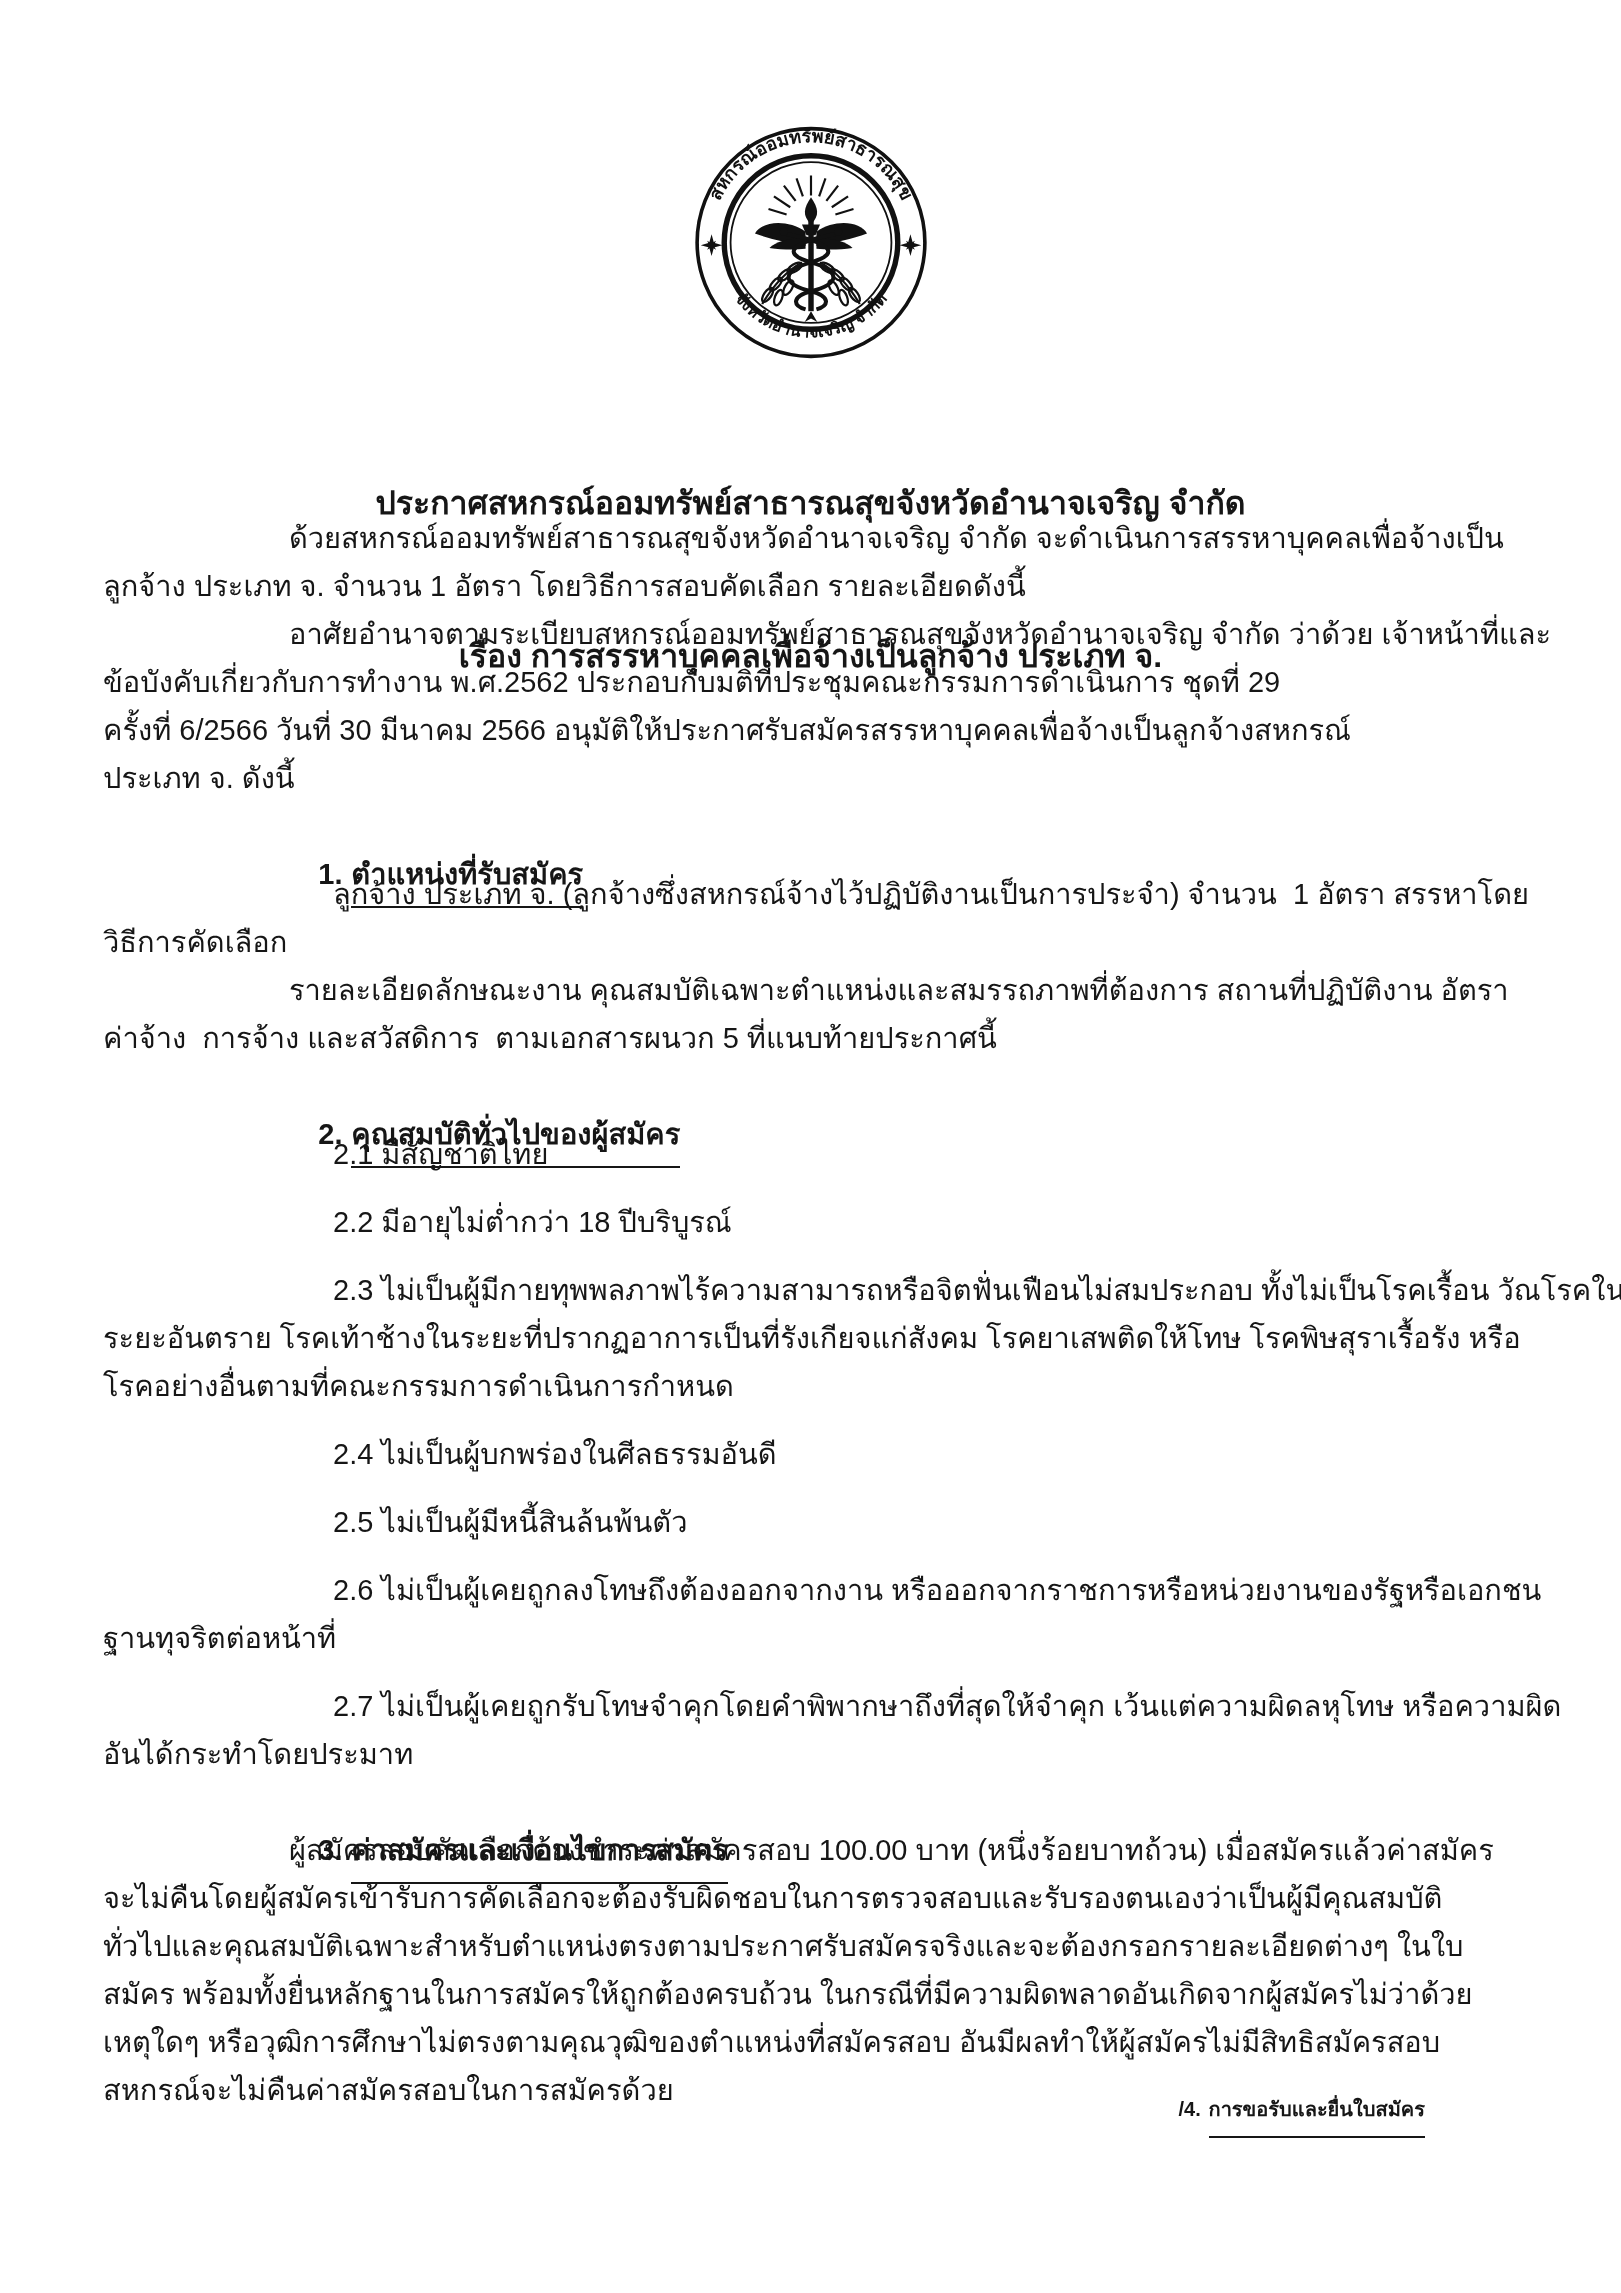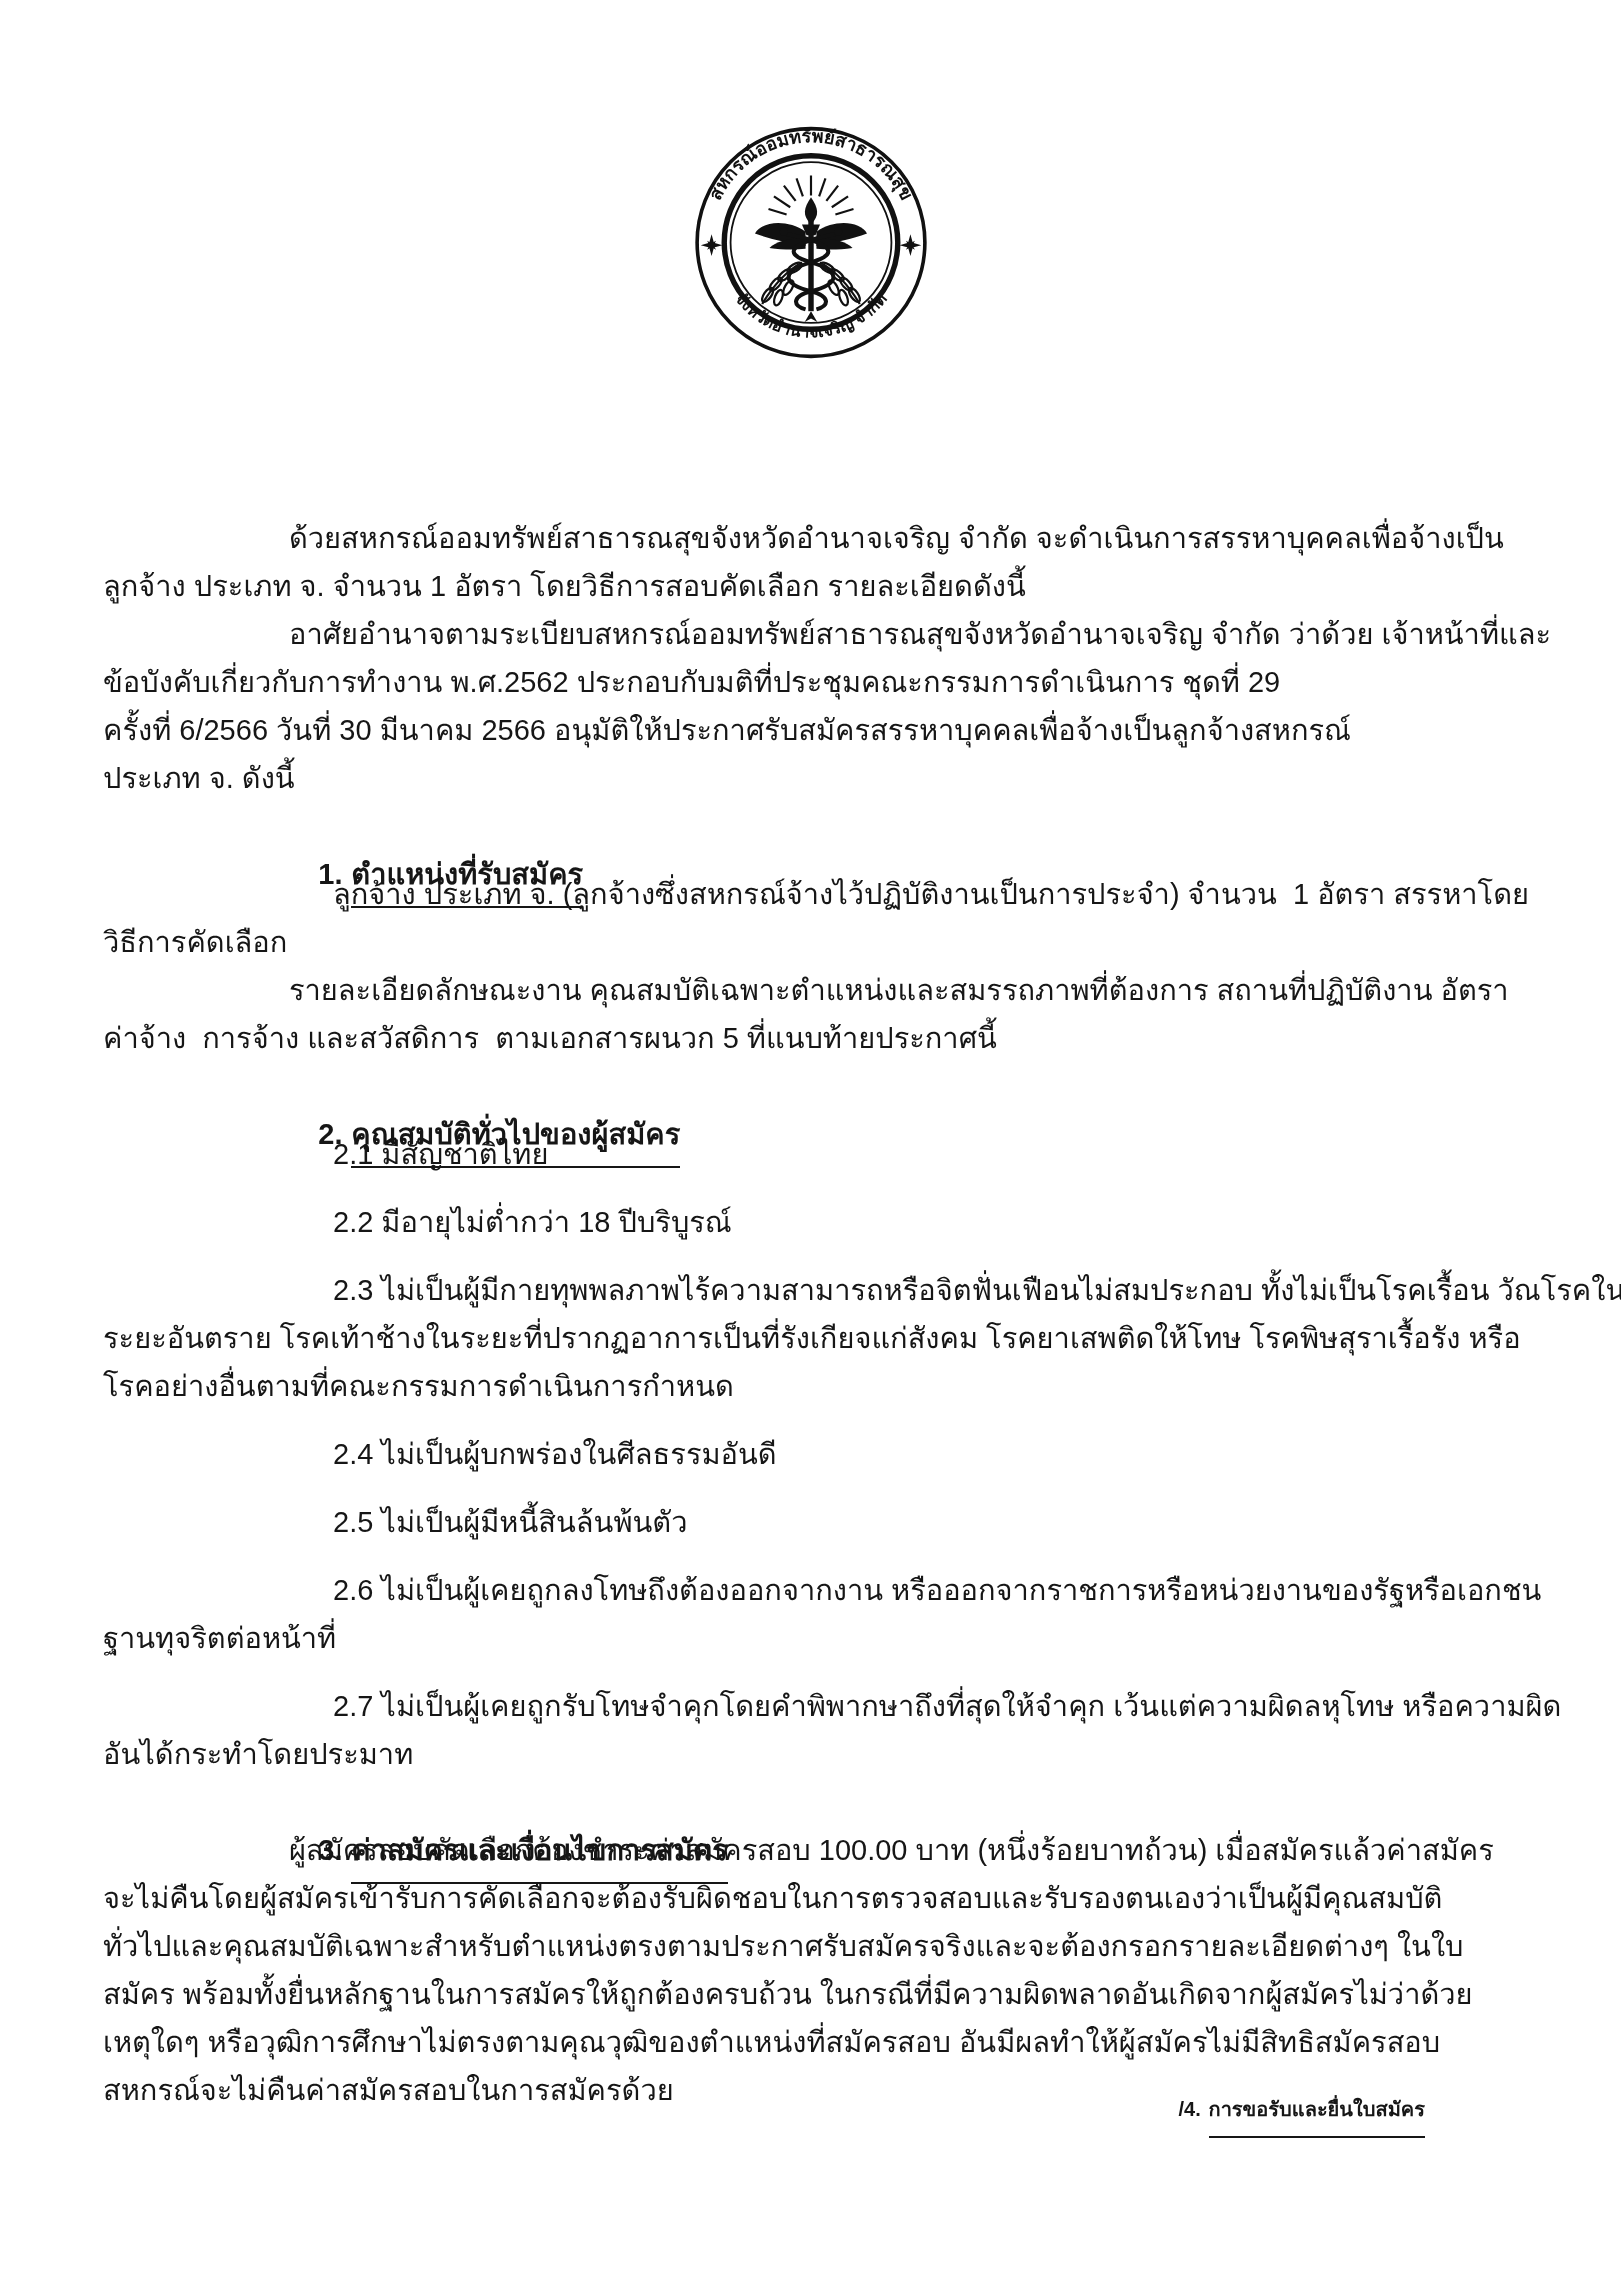--- a/index.html
+++ b/index.html
@@ -135,20 +135,24 @@
         <ellipse cx="178" cy="188" rx="9" ry="4" transform="rotate(55 178 188)"></ellipse>
         <ellipse cx="169" cy="176" rx="9" ry="4" transform="rotate(48 169 176)"></ellipse>
         <ellipse cx="159" cy="166" rx="9" ry="4" transform="rotate(40 159 166)"></ellipse>
         <ellipse cx="148" cy="158" rx="9" ry="4" transform="rotate(32 148 158)"></ellipse>
         <ellipse cx="166" cy="191" rx="9" ry="4" transform="rotate(70 166 191)"></ellipse>
         <ellipse cx="155" cy="180" rx="9" ry="4" transform="rotate(60 155 180)"></ellipse>
       </g>
     </svg>
   </div>
 
+  <div class="doc-title">
+    <div>ประกาศสหกรณ์ออมทรัพย์สาธารณสุขจังหวัดอำนาจเจริญ จำกัด</div>
+    <div>เรื่อง การสรรหาบุคคลเพื่อจ้างเป็นลูกจ้าง ประเภท จ.</div>
+  </div>
 
   <div class="content">
 
     <div>
         <div class="line i190">ด้วยสหกรณ์ออมทรัพย์สาธารณสุขจังหวัดอำนาจเจริญ จำกัด จะดำเนินการสรรหาบุคคลเพื่อจ้างเป็น</div>
         <div class="line">ลูกจ้าง ประเภท จ. จำนวน 1 อัตรา โดยวิธีการสอบคัดเลือก รายละเอียดดังนี้</div>
       </div>
 
     <div>
         <div class="line i190">อาศัยอำนาจตามระเบียบสหกรณ์ออมทรัพย์สาธารณสุขจังหวัดอำนาจเจริญ จำกัด ว่าด้วย เจ้าหน้าที่และ</div>

